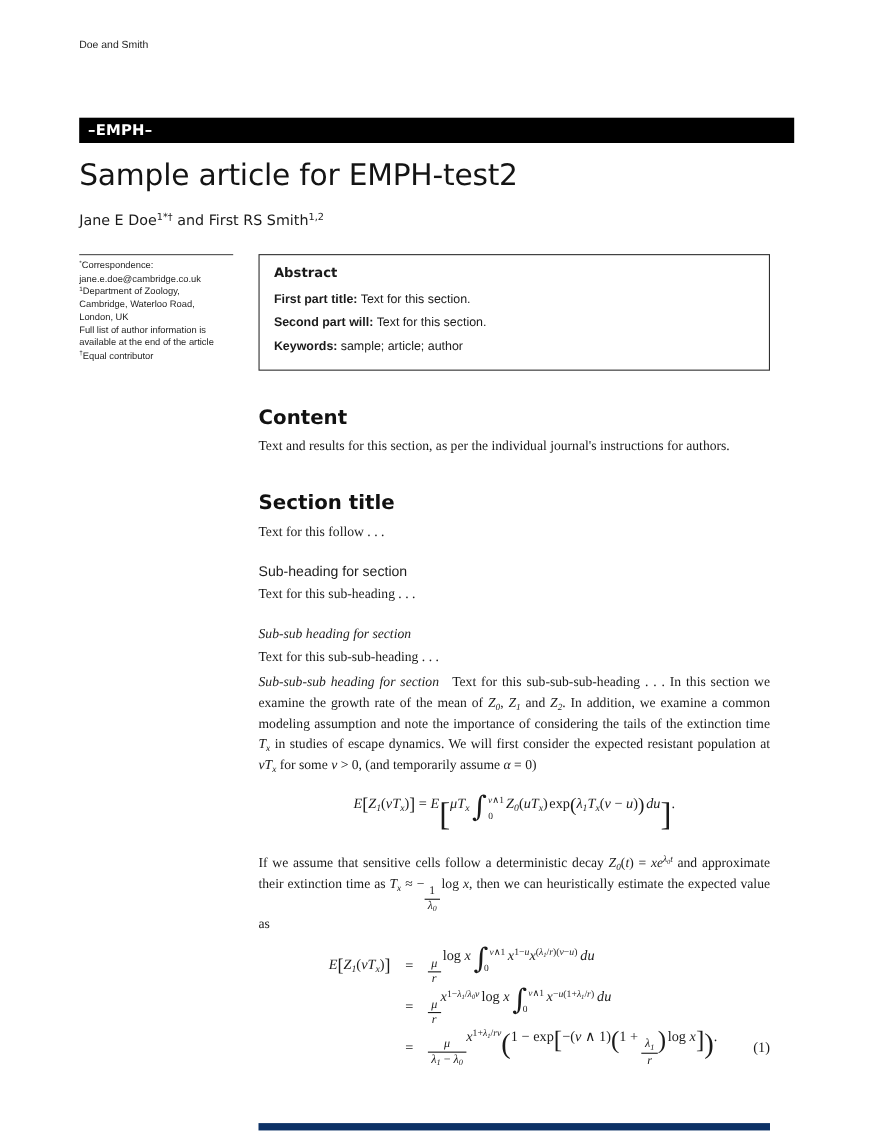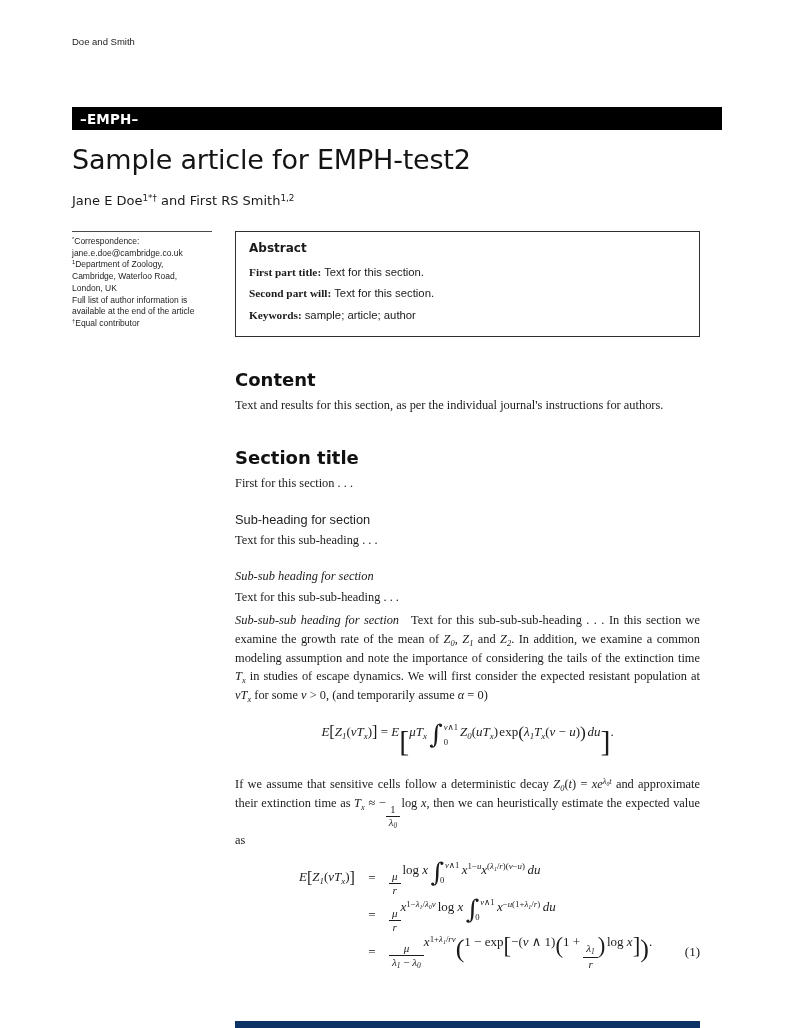--- a/index.html
+++ b/index.html
@@ -16,21 +16,21 @@
   .authors{position:absolute;top:193px;left:72px;font-size:13px;color:#1a1a1a;
         font-family:"DejaVu Sans",sans-serif;}
   .columns{position:absolute;top:231px;left:72px;width:650px;display:flex;align-items:flex-start;}
   aside{width:150px;flex:none;}
   .rule{border-top:1px solid #4a4a4a;width:140px;margin:0 0 4px 0;}
   .sidenote{font-size:8.5px;line-height:1.38;color:#1d1d1d;font-family:"Liberation Sans",sans-serif;}
   main{width:465px;margin-left:13px;}
   .abstract{border:1.5px solid #2f2f2f;padding:9px 2px 10px 13px;box-sizing:border-box;width:465px;}
   .abs-h{font-weight:bold;font-size:12px;font-family:"DejaVu Sans",sans-serif;margin-bottom:7px;}
   .abs-row{font-size:11.3px;line-height:1.9;font-family:"Liberation Sans",sans-serif;}
-  .abl{font-weight:bold;font-family:Liberation Serif, serif;margin-right:3px;}
+  .abl{font-weight:bold;font-family:Liberation Sans, sans-serif;margin-right:3px;}
   .h-content{font-family:"DejaVu Sans",sans-serif;font-weight:bold;font-size:18px;
         margin:32px 0 6px 0;color:#111;}
   .h-sub{font-family:"Liberation Sans",sans-serif;font-weight:normal;font-size:12.8px;
         margin:20px 0 4px 0;color:#1d1d1d;}
   .h-subsub{font-family:"Liberation Serif",serif;font-style:italic;font-size:12.4px;
         margin:20px 0 4px 0;color:#1a1a1a;}
   p.body, .bodytext{font-family:"Liberation Serif","DejaVu Serif",serif;font-size:12.4px;
         line-height:1.47;text-align:justify;color:#1a1a1a;margin:0;}
   .runin{font-style:italic;margin-right:12px;}
   
@@ -95,21 +95,21 @@
         </div>
         <div class="abs-row">
           <span class="abl">Keywords:</span><span>sample; article; author</span>
         </div>
       </div>
 
       <div class="h-content">Content</div>
       <p class="body">Text and results for this section, as per the individual journal's instructions for authors.</p>
 
       <div class="h-content">Section title</div>
-      <p class="body">First for this section . . .</p>
+      <p class="body">Text for this follow . . .</p>
 
       <div class="h-sub">Sub-heading for section</div>
       <p class="body">Text for this sub-heading . . .</p>
 
       <div class="h-subsub">Sub-sub heading for section</div>
       <p class="body">Text for this sub-sub-heading . . .</p>
 
       <p class="body math" style="margin-top:5px;">
         <span class="runin">Sub-sub-sub heading for section</span><span><span class="mn">Text for this sub-sub-sub-heading . . . In this section we examine the growth rate of the mean of </span><span class="mi">Z</span><span class="msub">0</span><span class="mn">, </span><span class="mi">Z</span><span class="msub">1</span><span class="mn"> and </span><span class="mi">Z</span><span class="msub">2</span><span class="mn">. In addition, we examine a common modeling assumption and note the importance of considering the tails of the extinction time </span><span class="mi">T</span><span class="msub">x</span><span class="mn"> in studies of escape dynamics. We will first consider the expected resistant population at </span><span class="mi">vT</span><span class="msub">x</span><span class="mn"> for some </span><span class="mi">v</span><span class="mn"> &gt; 0, (and temporarily assume </span><span class="mi">α</span><span class="mn"> = 0)</span></span>
       </p>

